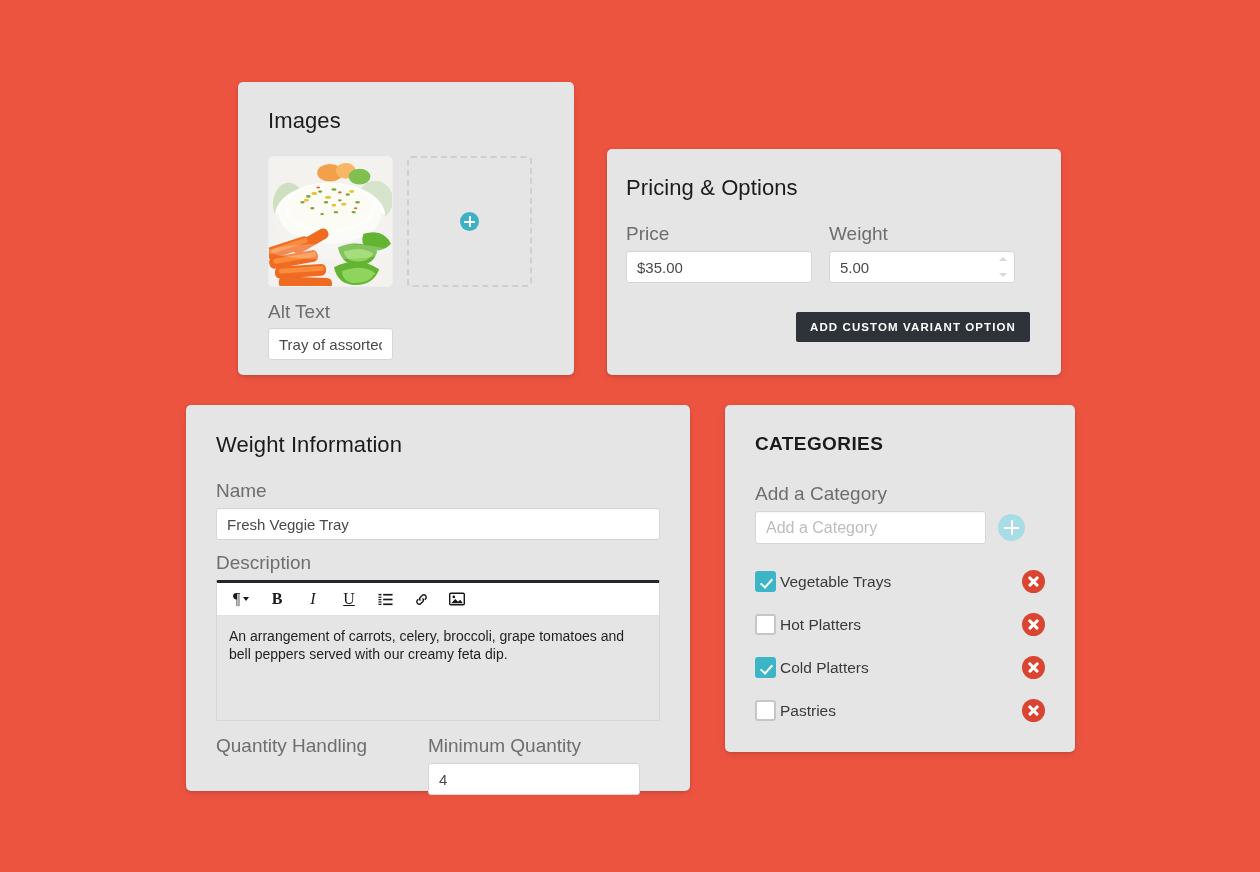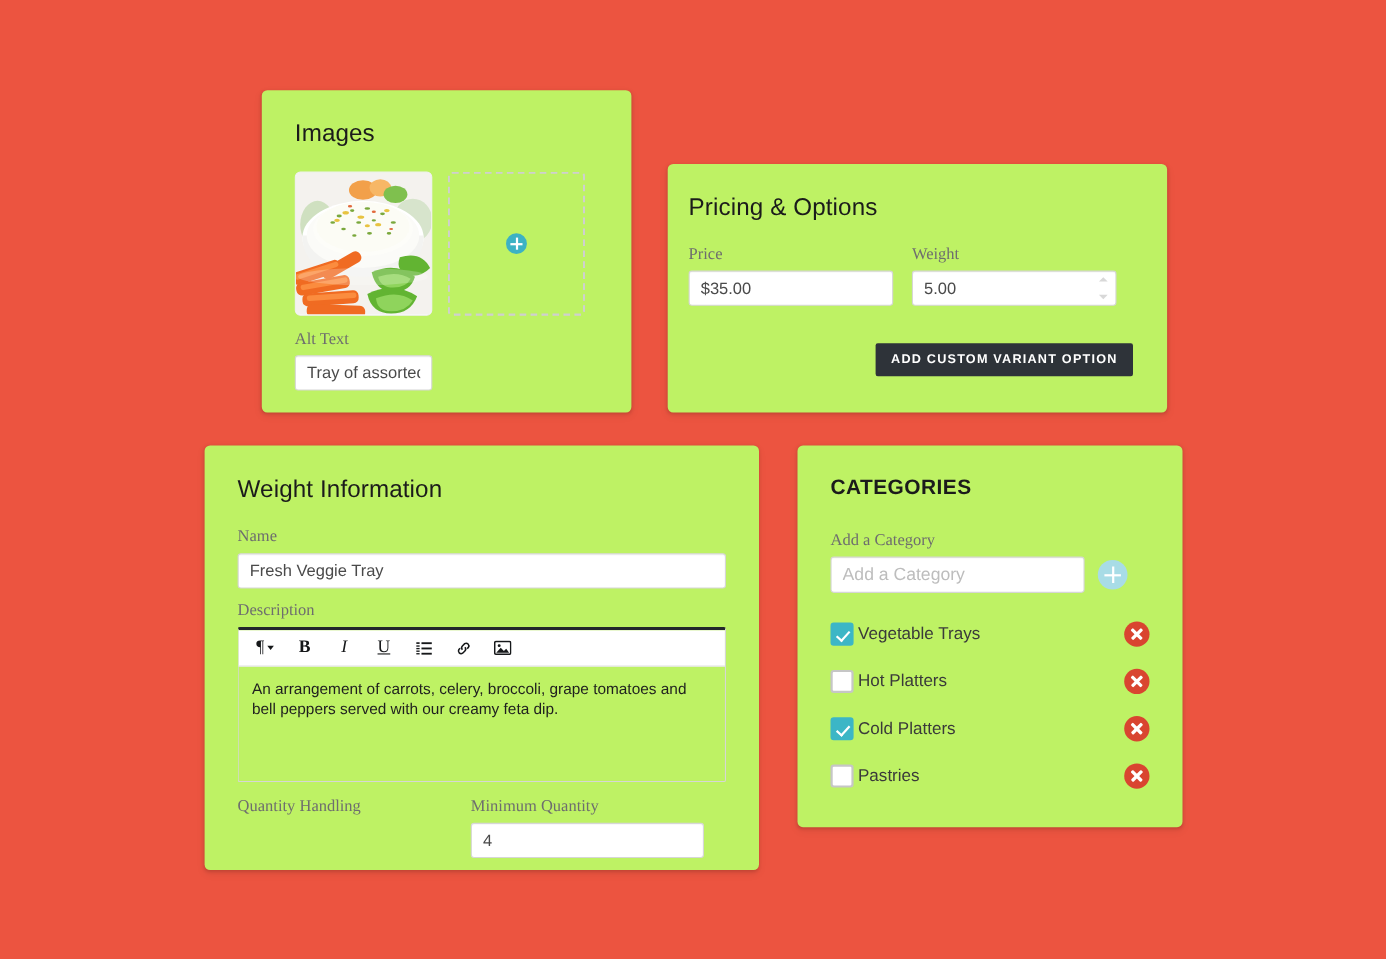--- a/index.html
+++ b/index.html
@@ -8,44 +8,43 @@
     width: 1260px;
     height: 872px;
     background: #ec5440;
     font-family: "Liberation Sans", sans-serif;
     overflow: hidden;
     position: relative;
   }
 
   .card {
     position: absolute;
-    background: #bef264;
+    background: #e5e5e5;
     border-radius: 5px;
     box-shadow: 0 1px 3px rgba(0,0,0,0.13), 0 3px 8px rgba(0,0,0,0.07);
   }
 
   .card-title {
     font-size: 22px;
     font-weight: 400;
     color: #1b1b1b;
     letter-spacing: 0.1px;
     margin: 0;
   }
   .card-title.bold-upper {
     font-weight: 700;
     font-size: 19px;
     letter-spacing: 0.4px;
   }
 
   .field-label {
-    font-size: 15px;
+    font-size: 19px;
     color: #6e6e6e;
     margin-bottom: 6px;
     display: block;
-    font-family: Liberation Serif, serif;
   }
 
   .txt-input {
     width: 100%;
     height: 32px;
     border: 1px solid #d6d6d6;
     border-radius: 3px;
     background: #fff;
     font-family: "Liberation Sans", sans-serif;
     font-size: 15px;

